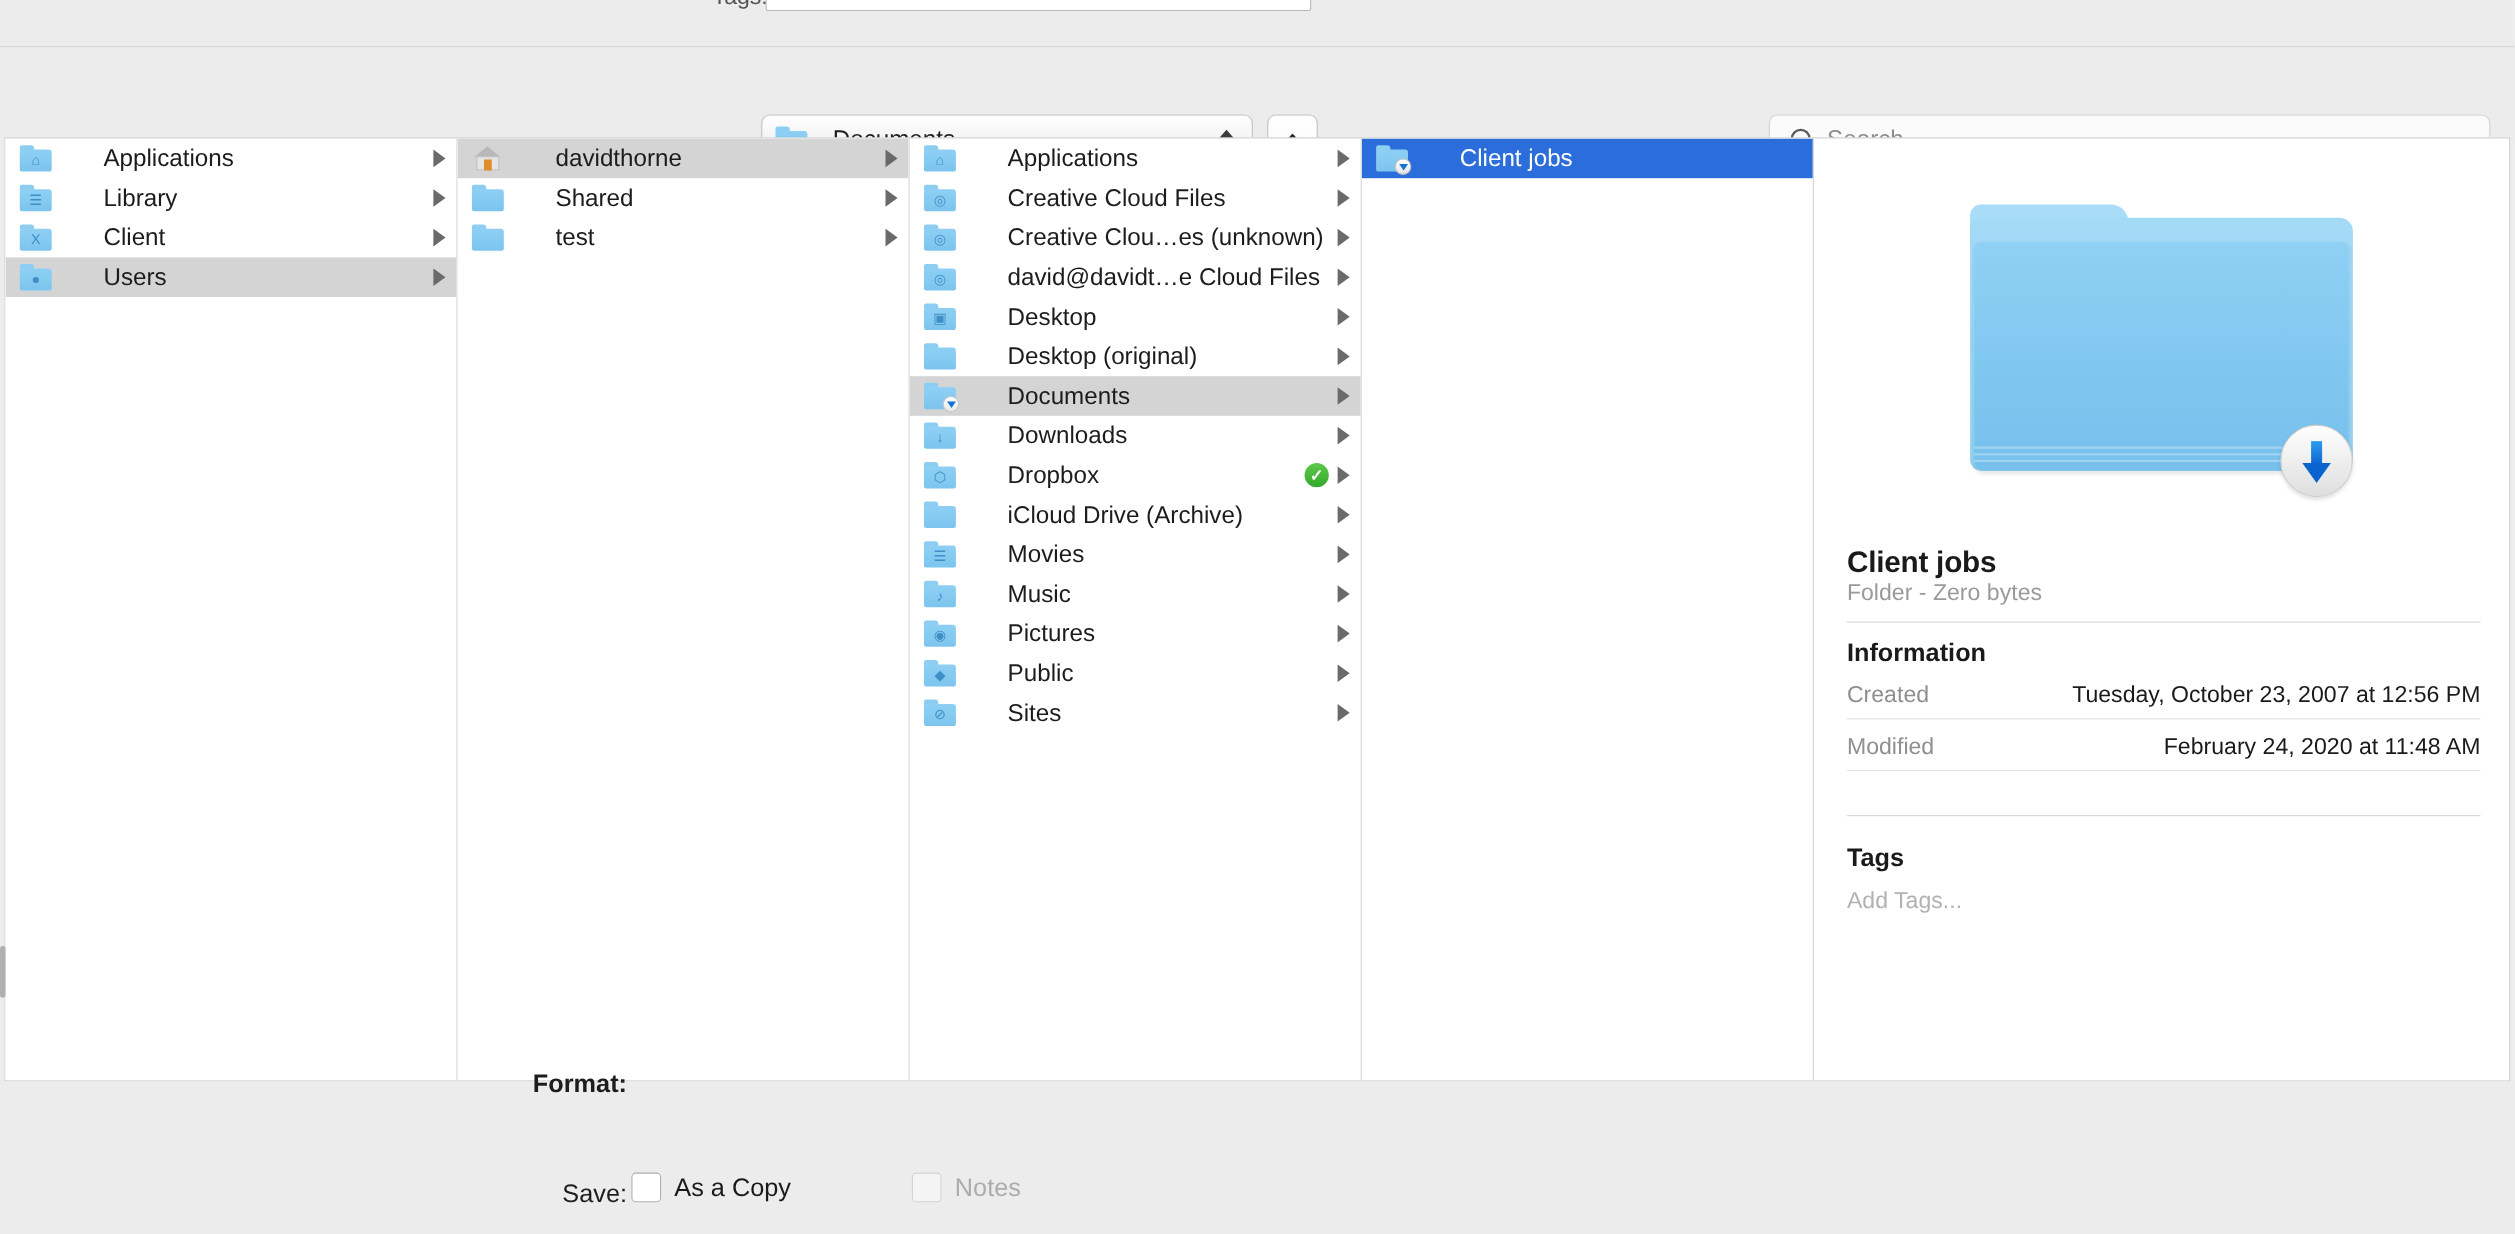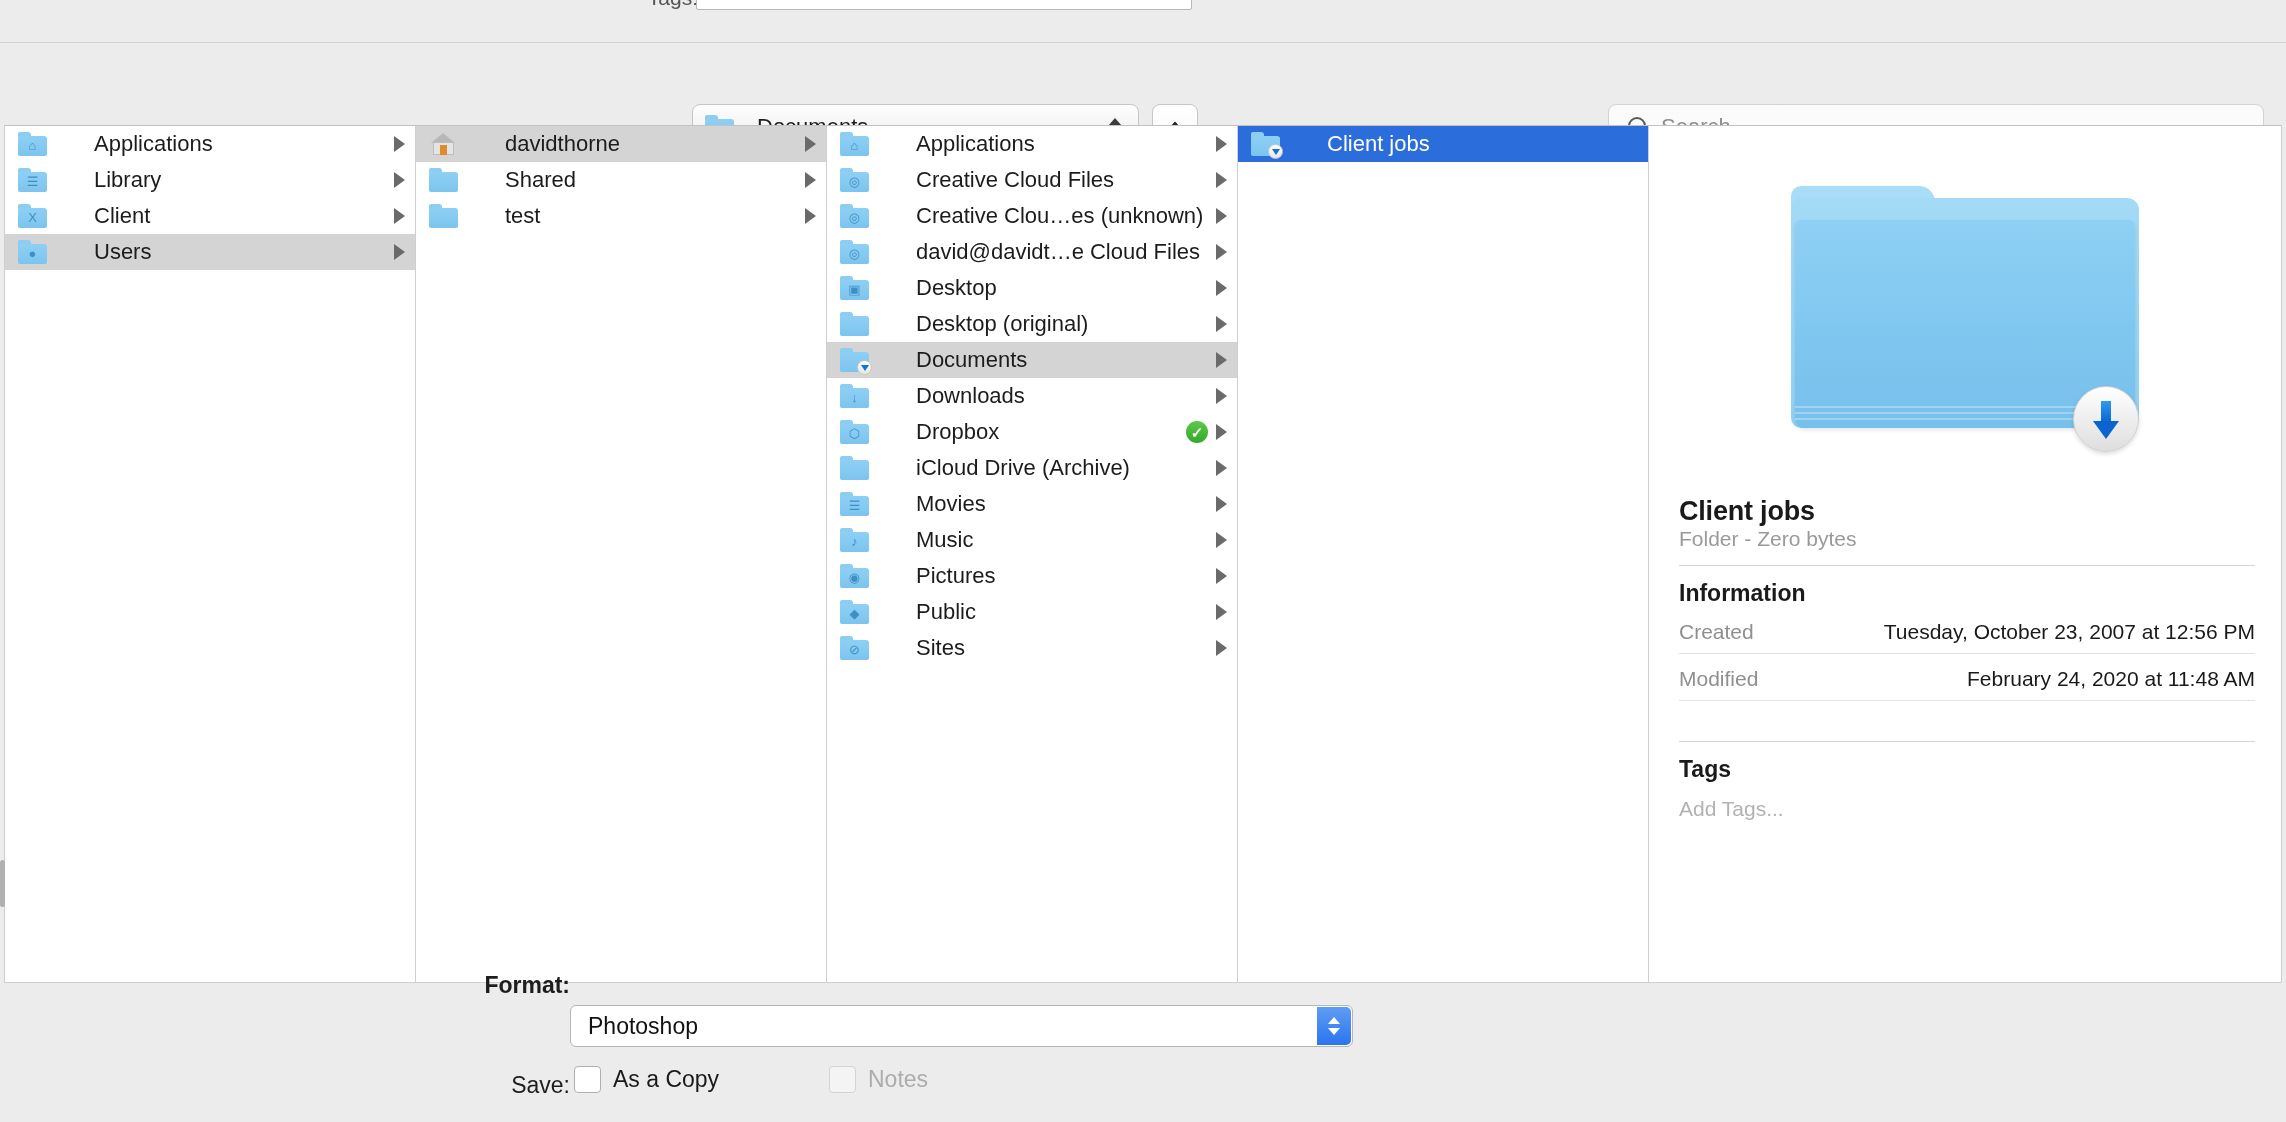--- a/index.html
+++ b/index.html
@@ -227,21 +227,21 @@
   .pv-hr { height: 1px; background: #d6d6d6; margin: 14px 0 0 0; }
   .pv-section { font-size: 23px; font-weight: bold; color: #1a1a1a; margin-top: 14px; }
   .pv-kv {
     display: flex; justify-content: space-between; align-items: baseline;
     padding: 13px 0 9px 0; border-bottom: 1px solid #e2e2e2;
   }
   .pv-kv:first-of-type { margin-top: 8px; }
   .pv-k { font-size: 21px; color: #8f8f8f; }
   .pv-v { font-size: 21px; color: #1a1a1a; text-align: right; }
   .pv-hr2 { height: 1px; background: #d6d6d6; margin-top: 40px; }
-  .pv-tags-title { font-size: 23px; font-weight: bold; color: #1a1a1a; margin-top: 14px; }
+  .pv-tags-title { font-size: 23px; font-weight: bold; color: #1a1a1a; margin-top: 24px; }
   .pv-addtags { font-size: 21px; color: #b2b2b2; margin-top: 14px; cursor: text; }
 
   
   .left-scroll {
     position: absolute; left: 0px; top: 860px; width: 5px; height: 47px;
     background: #b0b0b0; border-radius: 3px;
   }
 
   
   .bottom { position: absolute; left: 0; top: 983px; width: 2286px; height: 139px; background: #ececec; }
@@ -573,27 +573,20 @@
         <div class="pv-addtags">Add Tags...</div>
       </div>
     </div>
   </div>
 
   <div class="left-scroll"></div>
 
   <div class="bottom"></div>
 
   <div class="format-label">Format:</div>
-  <div class="format-select">
-    <span class="val">Photoshop</span>
-    <span class="format-stepper">
-      <span class="c up"></span>
-        <span class="c down"></span>
-    </span>
-  </div>
 
   <div class="save-label">Save:</div>
 
   <div class="cb-group cb-copy">
     <span class="checkbox"></span>
     <span class="cb-text">As a Copy</span>
   </div>
 
   <div class="cb-group cb-notes">
     <span class="checkbox disabled"></span>

